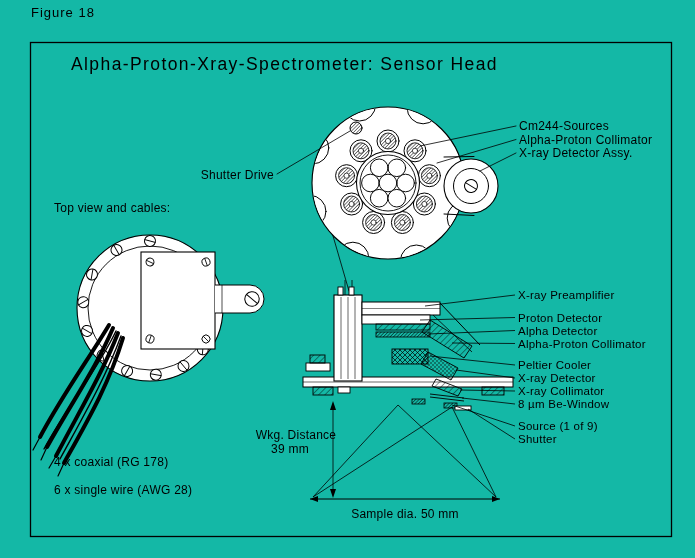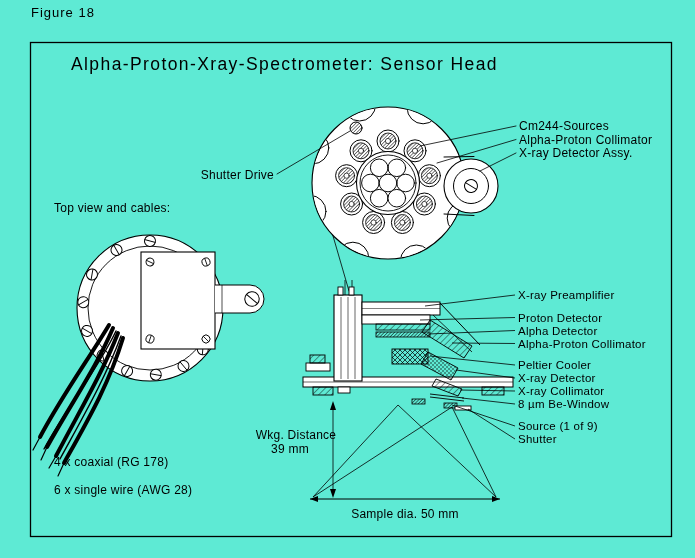--- a/index.html
+++ b/index.html
@@ -1,19 +1,19 @@
 <!DOCTYPE html>
 <html><head>
 <meta charset="utf-8">
 <style>
   html,body{margin:0;padding:0;background:#ffffff;}
   .page{
     position:relative;
     width:695px;height:558px;
-    background:#5eead4;
+    background:#14b8a6;
     font-family:"Liberation Sans", sans-serif;
     overflow:hidden;
   }
   svg{position:absolute;left:0;top:0;}
   svg text{
     font-family:"Liberation Sans", sans-serif;
     fill:#000;
     letter-spacing:0.25px;
   }
   .t-fig{font-size:13px;letter-spacing:1px;}

